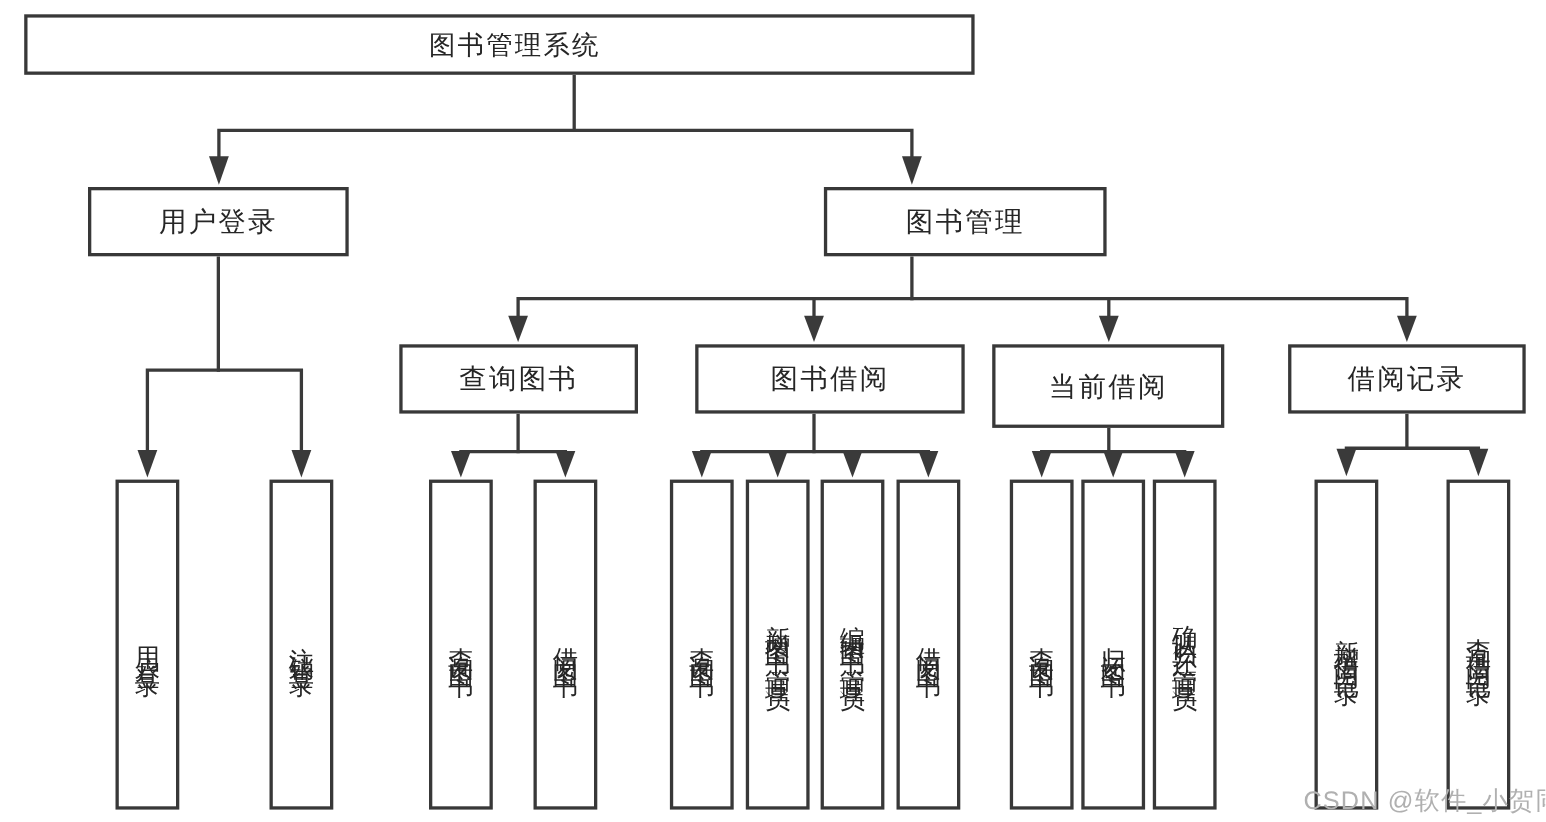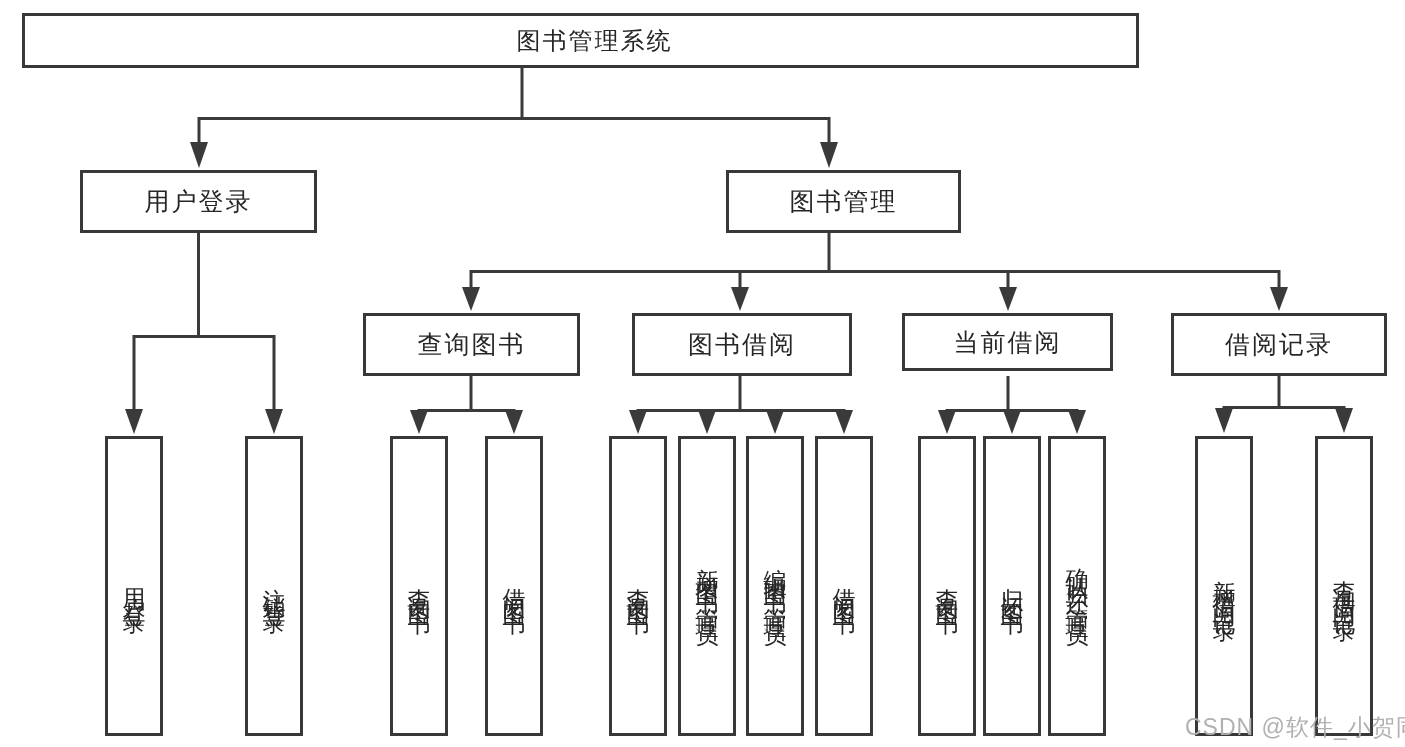--- a/index.html
+++ b/index.html
@@ -131,28 +131,28 @@
     <g stroke="#3a3a3a" stroke-width="3" fill="none">
       <path d="M1279 376 V409"></path>
       <path d="M1224 409 V407.5 H1344 V409"></path>
     </g>
     <g fill="#3a3a3a" stroke="none">
       <polygon points="1215,408 1233,408 1224,433"></polygon>
       <polygon points="1335,408 1353,408 1344,433"></polygon>
     </g>
   </svg>
 
-  <div class="box h-box root-box" style="left:22px; top:13px; width:1117px; height:55px;padding-left:28px;">图书管理系统</div>
+  <div class="box h-box root-box" style="left:22px; top:13px; width:864px; height:55px;padding-left:28px;">图书管理系统</div>
 
   <div class="box h-box" style="left:80px; top:170px; width:237px; height:63px;">用户登录</div>
-  <div class="box h-box" style="left:726px; top:170px; width:235px; height:63px;">图书管理</div>
+  <div class="box h-box" style="left:749px; top:170px; width:257px; height:63px;">图书管理</div>
 
   <div class="box h-box" style="left:363px; top:313px; width:217px; height:63px;">查询图书</div>
-  <div class="box h-box" style="left:632px; top:313px; width:220px; height:63px;">图书借阅</div>
-  <div class="box h-box" style="left:902px; top:313px; width:211px; height:58px;">当前借阅</div>
+  <div class="box h-box" style="left:632px; top:313px; width:245px; height:63px;">图书借阅</div>
+  <div class="box h-box" style="left:902px; top:313px; width:211px; height:76px;">当前借阅</div>
   <div class="box h-box" style="left:1171px; top:313px; width:216px; height:63px;">借阅记录</div>
 
   <div class="box v-box" style="left:105px; top:436px;">用户登录</div>
   <div class="box v-box" style="left:245px; top:436px;">注销登录</div>
 
   <div class="box v-box" style="left:390px; top:436px;">查询图书</div>
   <div class="box v-box" style="left:485px; top:436px;">借阅图书</div>
 
   <div class="box v-box" style="left:609px; top:436px;">查询图书</div>
   <div class="box v-box" style="left:678px; top:436px;">新增图书（管理员）</div>

